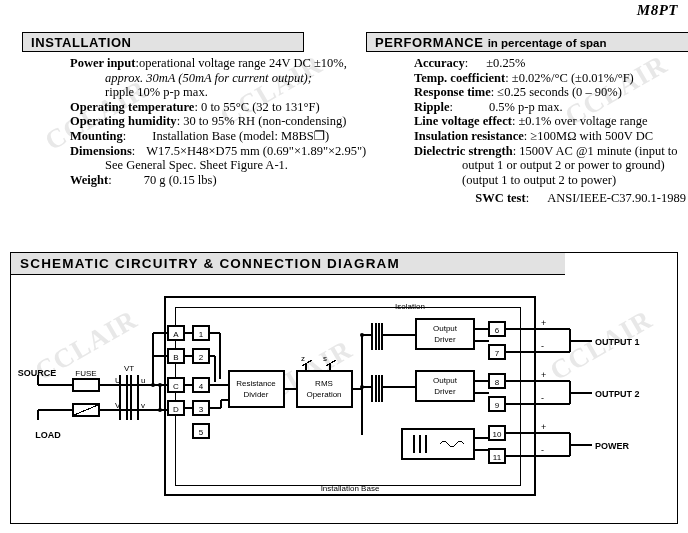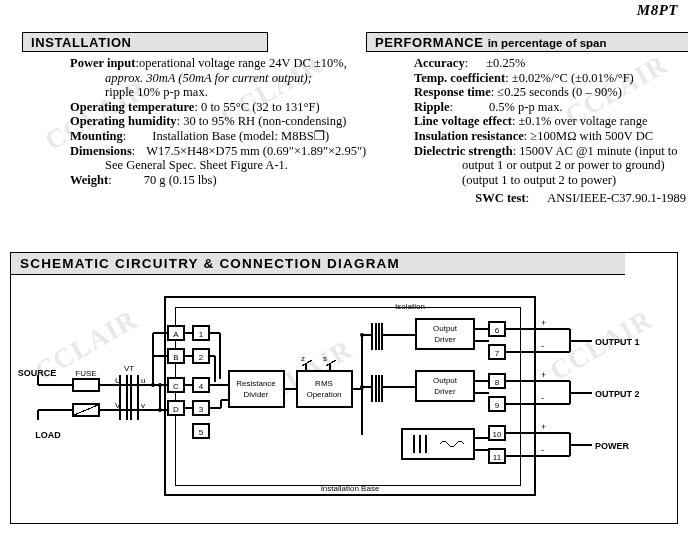--- a/index.html
+++ b/index.html
@@ -82,21 +82,21 @@
     width: 668px;
     height: 272px;
     border: 1px solid #000;
     box-sizing: border-box;
     background: transparent;
   }
   .schem-title {
     position: absolute;
     left: 11px;
     top: 253px;
-    width: 614px;
+    width: 554px;
     height: 22px;
     background: #e2e2e2;
     border-bottom: 1px solid #000;
     box-sizing: border-box;
     font-family: "Liberation Sans", sans-serif;
     font-weight: bold;
     font-size: 13.5px;
     letter-spacing: 1.2px;
     line-height: 21px;
     padding-left: 9px;
@@ -120,21 +120,21 @@
 
   <div class="wm" style="left:40px; top:100px;">CCLAIR</div>
   <div class="wm" style="left:215px; top:75px;">CCLAIR</div>
   <div class="wm" style="left:560px; top:75px;">CCLAIR</div>
   <div class="wm" style="left:30px; top:330px;">CCLAIR</div>
   <div class="wm" style="left:245px; top:360px;">CCLAIR</div>
   <div class="wm" style="left:545px; top:330px;">CCLAIR</div>
 
   <div class="model">M8PT</div>
 
-  <div class="titlebar" style="left:22px; top:32px; width:246px;">
+  <div class="titlebar" style="left:22px; top:32px; width:282px;">
     <span>INSTALLATION</span>
   </div>
 
   <div class="specblock" style="left:22px; top:56px; width:330px;">
     <div class="row"><span class="lbl">Power input</span><span>:</span><span>operational voltage range 24V DC ±10%,</span></div>
     <div class="row" style="padding-left:83px;font-style:italic;"><span>approx. 30mA (50mA for current output);</span></div>
     <div class="row" style="padding-left:83px;"><span>ripple 10% p-p max.</span></div>
     <div class="row"><span class="lbl">Operating temperature</span><span>:</span> <span>0 to 55°C (32 to 131°F)</span></div>
     <div class="row"><span class="lbl">Operating humidity</span><span>:</span> <span>30 to 95% RH (non-condensing)</span></div>
     <div class="row"><span class="lbl">Mounting</span><span>:</span><span style="display:inline-block;width:26px;"></span><span>Installation Base (model: M8BS❐)</span></div>

